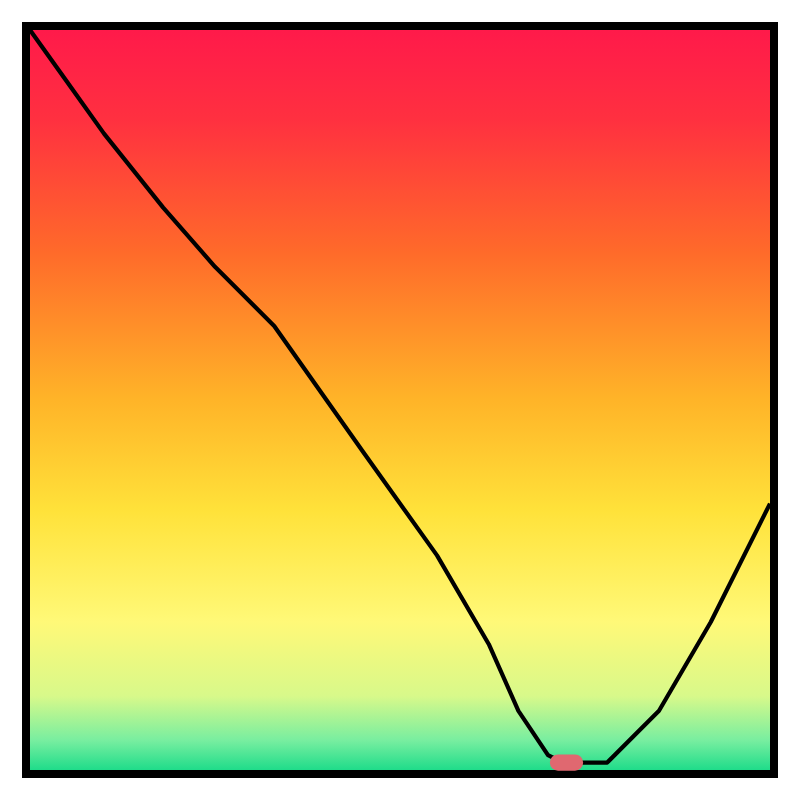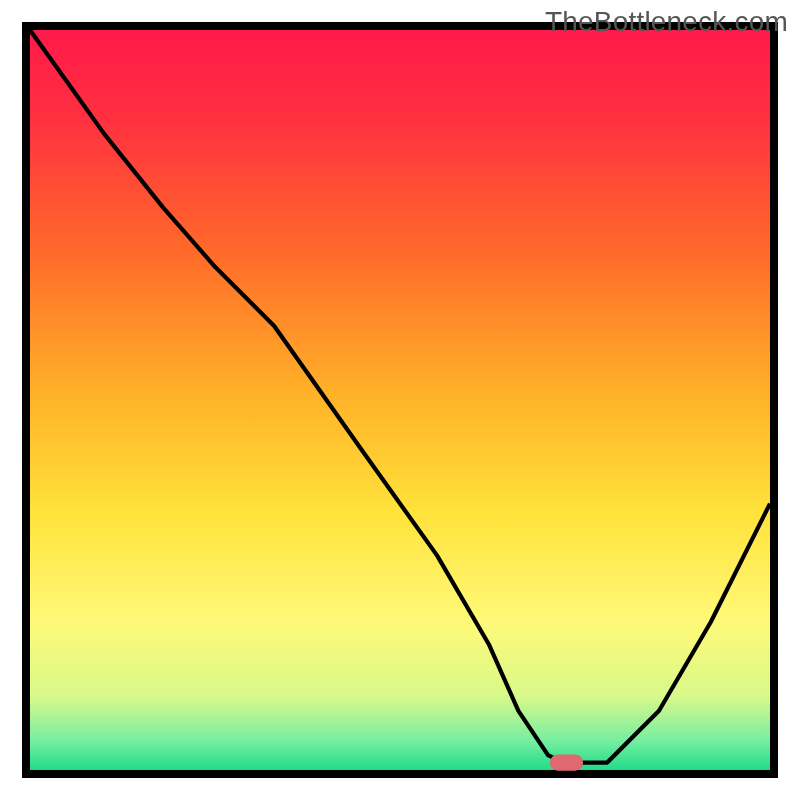--- a/index.html
+++ b/index.html
@@ -28,21 +28,20 @@
   svg.chart {
     position: absolute;
     top: 0;
     left: 0;
   }
 </style>
 </head>
 <body>
 
 <div class="chart-container">
-  <div class="watermark">TheBottleneck.com</div>
   <svg class="chart" width="800" height="800" viewBox="0 0 800 800">
     <defs>
       <linearGradient id="bg-grad" x1="0" y1="0" x2="0" y2="1">
           <stop offset="0%" stop-color="#ff1a4a"></stop>
           <stop offset="12%" stop-color="#ff3040"></stop>
           <stop offset="30%" stop-color="#ff6a2a"></stop>
           <stop offset="50%" stop-color="#ffb428"></stop>
           <stop offset="65%" stop-color="#ffe23a"></stop>
           <stop offset="80%" stop-color="#fff978"></stop>
           <stop offset="90%" stop-color="#d8f98a"></stop>

